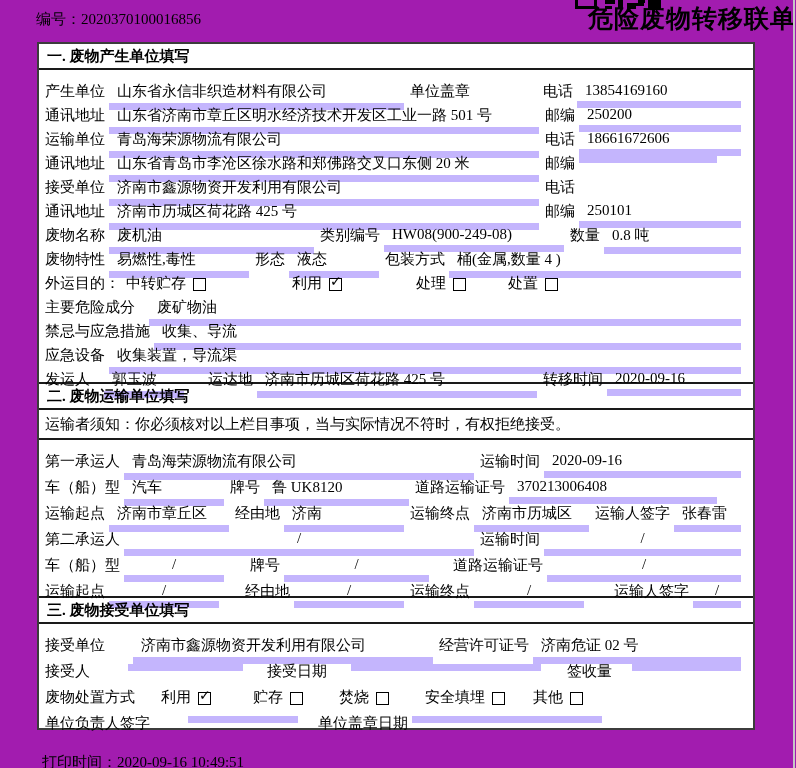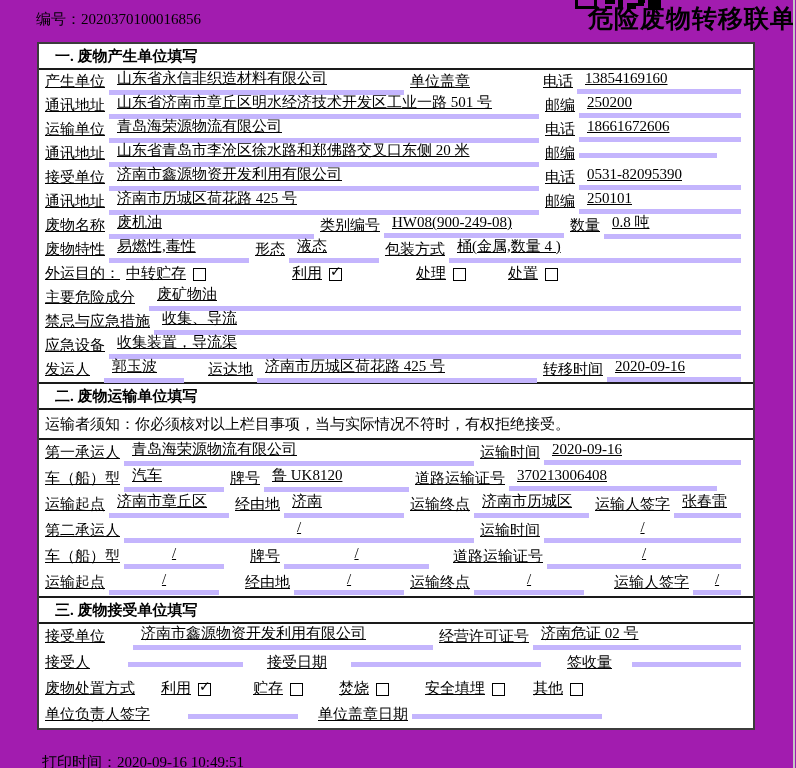--- a/index.html
+++ b/index.html
@@ -15,26 +15,26 @@
   .qb4{left:30px;top:0;width:10px;height:4px;}
   .qb5{left:30px;top:6px;width:7px;height:3px;}
   .qb6{left:43px;top:0;width:5px;height:9px;}
   .qb7{left:52px;top:3px;width:17px;height:3px;}
   .qb8{left:52px;top:6px;width:9px;height:3px;}
   .qb9{left:63px;top:0;width:7px;height:3px;}
   .qb10{left:73px;top:0;width:13px;height:9px;}
   .scan-edge{position:absolute;right:1px;top:0;width:2px;height:768px;background:#c6c6c6;}
   .form{position:absolute;left:37px;top:42px;width:718px;border:2px solid #3c3c3c;background:#fff;box-sizing:border-box;}
   .sec{border-top:2px solid #1a1a1a;}
-  .sec-h{font-weight:bold;padding:3px 16px 2px;border-bottom:2px solid #1a1a1a;line-height:19px;}
+  .sec-h{font-weight:bold;padding:3px 8px 2px;border-bottom:2px solid #1a1a1a;line-height:19px;}
   .notice{padding:5px 6px 4px;border-bottom:2px solid #1a1a1a;line-height:19px;}
-  .row{display:flex;align-items:center;height:24px;padding:12px 6px;box-sizing:border-box;text-decoration:underline;}
+  .row{display:flex;align-items:flex-start;height:24px;padding:12px 6px;box-sizing:border-box;}
   .s2 .row,.s3 .row{height:26px;}
   .lbl{white-space:nowrap;padding-bottom:2px;flex:none;}
-  .fill{border-bottom:5px solid #c4b5fd;white-space:nowrap;overflow:hidden;box-sizing:border-box;
+  .fill{border-bottom:7px solid #c4b5fd;white-space:nowrap;overflow:hidden;box-sizing:border-box;
         padding:0 2px 2px 8px;margin:0 6px 0 4px;flex:none;}
   .grow{flex:1 1 auto;}
   .gap{flex:none;padding-bottom:2px;}
   .c{text-align:center;padding-left:2px;}.w80{width:80px}.w90{width:90px}.w100{width:100px}.w110{width:110px}
   .w115{width:115px}.w120{width:120px}.w140{width:140px}.w145{width:145px}.w180{width:180px}.w190{width:190px}.w205{width:205px}.w280{width:280px}.w295{width:295px}
   .w300{width:300px}.w350{width:350px}.w430{width:430px}.w73{width:73px}
   .ml14{margin-left:14px}.ml18{margin-left:18px}.ml20{margin-left:20px}.ml24{margin-left:24px}
   .ml28{margin-left:28px}.ml38{margin-left:38px}.mr30{margin-right:30px}
   .cb{position:relative;display:inline-block;width:11px;height:11px;border:1.5px solid #000;
       margin-left:7px;margin-bottom:2px;flex:none;background:#fff;}
@@ -102,21 +102,20 @@
         <span class="lbl">通讯地址</span>
         <span class="fill w430">山东省青岛市李沧区徐水路和郑佛路交叉口东侧 20 米</span>
         <span class="lbl">邮编</span>
         <span class="fill grow mr30"></span>
       </div>
 
       <div class="row">
         <span class="lbl">接受单位</span>
         <span class="fill w430">济南市鑫源物资开发利用有限公司</span>
         <span class="lbl">电话</span>
-        <span class="fill grow">0531-82095390</span>
       </div>
 
       <div class="row">
         <span class="lbl">通讯地址</span>
         <span class="fill w430">济南市历城区荷花路 425 号</span>
         <span class="lbl">邮编</span>
         <span class="fill grow">250101</span>
       </div>
 
       <div class="row">

